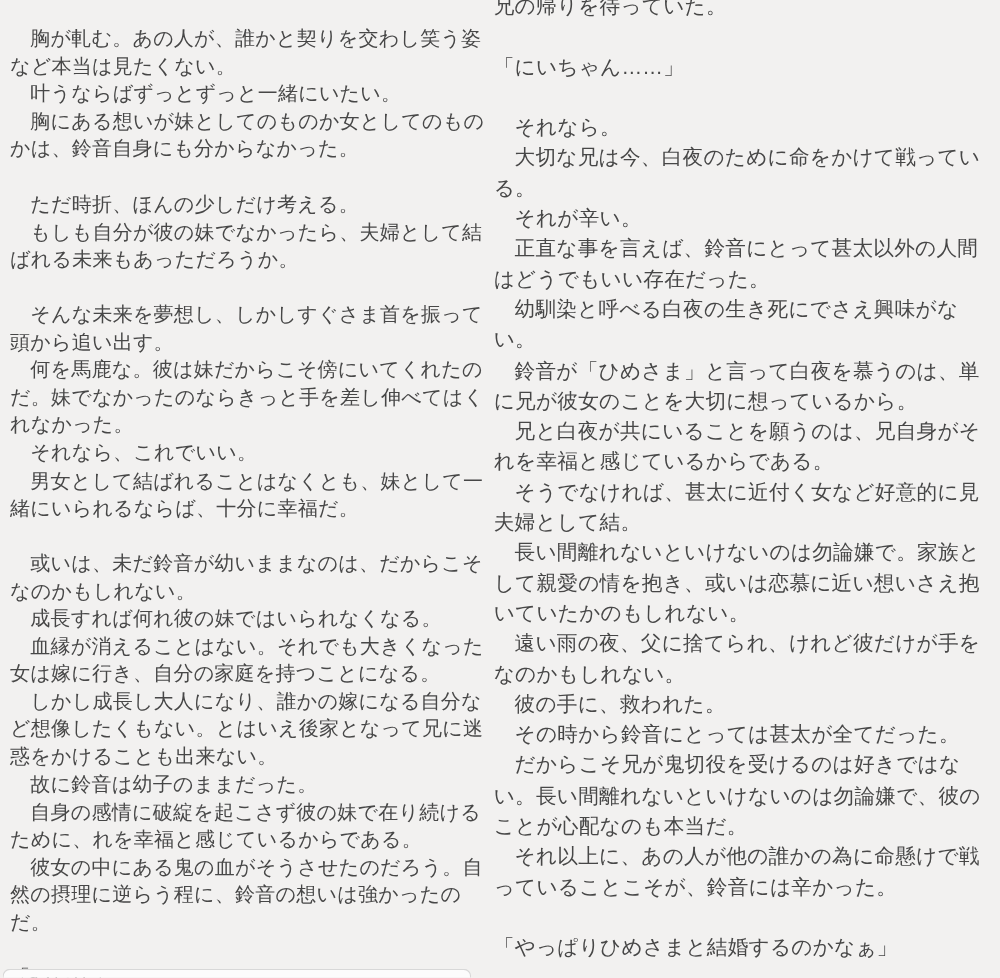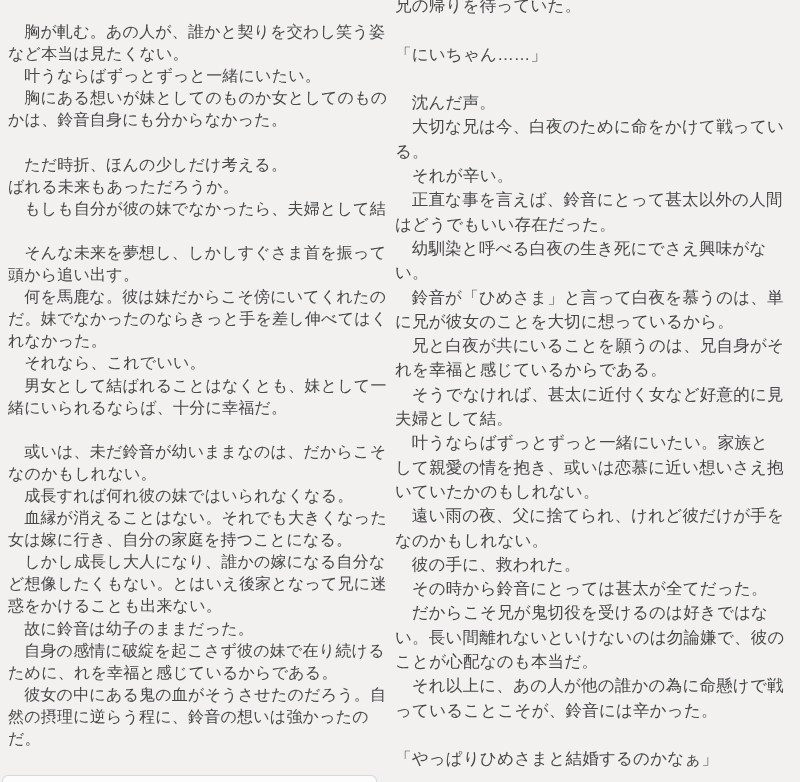--- a/index.html
+++ b/index.html
@@ -62,22 +62,22 @@
 <body>
 
 <div class="page-column col-left">
     <div class="line">　胸が軋む。あの人が、誰かと契りを交わし笑う姿</div>
     <div class="line">など本当は見たくない。</div>
     <div class="line">　叶うならばずっとずっと一緒にいたい。</div>
     <div class="line">　胸にある想いが妹としてのものか女としてのもの</div>
     <div class="line">かは、鈴音自身にも分からなかった。</div>
     <div class="line">&nbsp;</div>
     <div class="line">　ただ時折、ほんの少しだけ考える。</div>
+    <div class="line">　もしも自分が彼の妹でなかったら、夫婦として結</div>
     <div class="line">ばれる未来もあっただろうか。</div>
-    <div class="line">　もしも自分が彼の妹でなかったら、夫婦として結</div>
     <div class="line">&nbsp;</div>
     <div class="line">　そんな未来を夢想し、しかしすぐさま首を振って</div>
     <div class="line">頭から追い出す。</div>
     <div class="line">　何を馬鹿な。彼は妹だからこそ傍にいてくれたの</div>
     <div class="line">だ。妹でなかったのならきっと手を差し伸べてはく</div>
     <div class="line">れなかった。</div>
     <div class="line">　それなら、これでいい。</div>
     <div class="line">　男女として結ばれることはなくとも、妹として一</div>
     <div class="line">緒にいられるならば、十分に幸福だ。</div>
     <div class="line">&nbsp;</div>
@@ -97,35 +97,35 @@
     <div class="line">だ。</div>
     <div class="line">&nbsp;</div>
     <div class="line">「やだな」</div>
   </div>
 
 <div class="page-column col-right">
     <div class="line">兄の帰りを待っていた。</div>
     <div class="line">&nbsp;</div>
     <div class="line">「にいちゃん……」</div>
     <div class="line">&nbsp;</div>
-    <div class="line">　沈んだ声。</div>
+    <div class="line">　それなら。</div>
     <div class="line">　大切な兄は今、白夜のために命をかけて戦ってい</div>
     <div class="line">る。</div>
     <div class="line">　それが辛い。</div>
     <div class="line">　正直な事を言えば、鈴音にとって甚太以外の人間</div>
     <div class="line">はどうでもいい存在だった。</div>
     <div class="line">　幼馴染と呼べる白夜の生き死にでさえ興味がな</div>
     <div class="line">い。</div>
     <div class="line">　鈴音が「ひめさま」と言って白夜を慕うのは、単</div>
     <div class="line">に兄が彼女のことを大切に想っているから。</div>
     <div class="line">　兄と白夜が共にいることを願うのは、兄自身がそ</div>
     <div class="line">れを幸福と感じているからである。</div>
     <div class="line">　そうでなければ、甚太に近付く女など好意的に見</div>
     <div class="line">夫婦として結。</div>
-    <div class="line">　叶うならばずっとずっと一緒にいたい。家族と</div>
+    <div class="line">　長い間離れないといけないのは勿論嫌で。家族と</div>
     <div class="line">して親愛の情を抱き、或いは恋慕に近い想いさえ抱</div>
     <div class="line">いていたかのもしれない。</div>
     <div class="line">　遠い雨の夜、父に捨てられ、けれど彼だけが手を</div>
     <div class="line">なのかもしれない。</div>
     <div class="line">　彼の手に、救われた。</div>
     <div class="line">　その時から鈴音にとっては甚太が全てだった。</div>
     <div class="line">　だからこそ兄が鬼切役を受けるのは好きではな</div>
     <div class="line">い。長い間離れないといけないのは勿論嫌で、彼の</div>
     <div class="line">ことが心配なのも本当だ。</div>
     <div class="line">　それ以上に、あの人が他の誰かの為に命懸けで戦</div>

